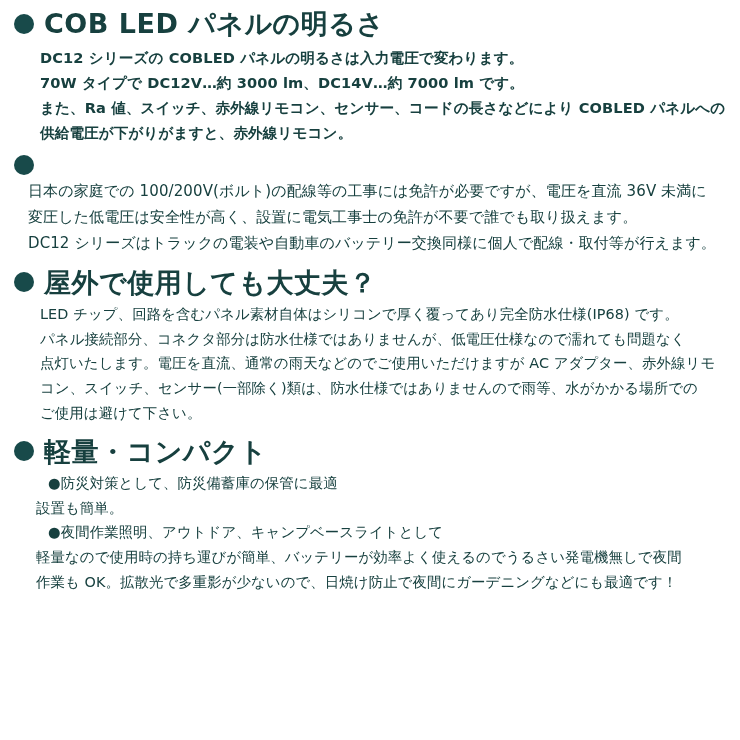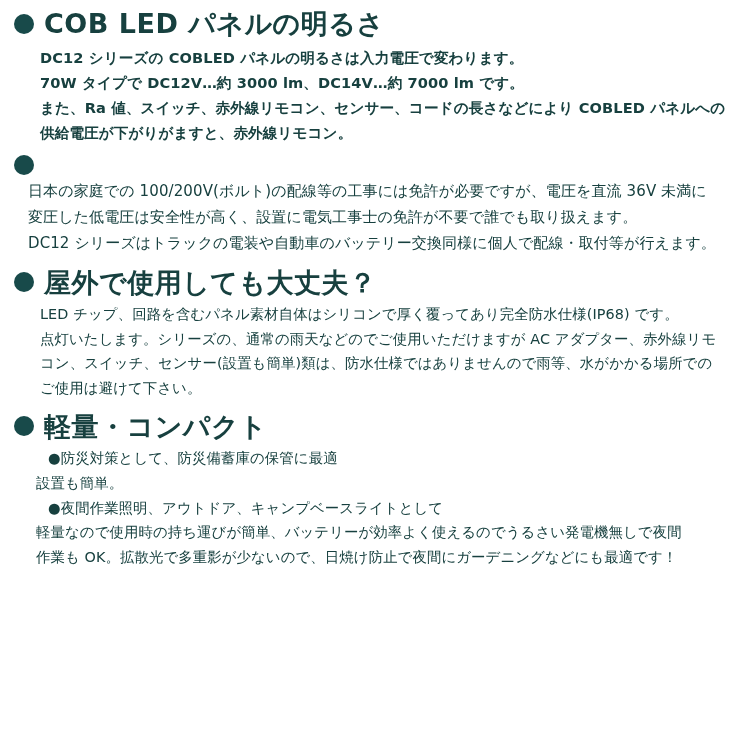--- a/index.html
+++ b/index.html
@@ -91,22 +91,23 @@
     <div class="body-line">変圧した低電圧は安全性が高く、設置に電気工事士の免許が不要で誰でも取り扱えます。</div>
     <div class="body-line">DC12 シリーズはトラックの電装や自動車のバッテリー交換同様に個人で配線・取付等が行えます。</div>
   </div>
 
   <div class="section s3">
     <div class="heading">
       <span class="bullet"></span>
       <span class="heading-text">屋外で使用しても大丈夫？</span>
     </div>
     <div class="body-line">LED チップ、回路を含むパネル素材自体はシリコンで厚く覆ってあり完全防水仕様(IP68) です。</div>
-    <div class="body-line">点灯いたします。シリーズの、通常の雨天などのでご使用いただけますが AC アダプター、赤外線リモ</div>
-    <div class="body-line">コン、スイッチ、センサー(設置も簡単)類は、防水仕様ではありませんので雨等、水がかかる場所での</div>
+    <div class="body-line">パネル接続部分、コネクタ部分は防水仕様ではありませんが、低電圧仕様なので濡れても問題なく</div>
+    <div class="body-line">点灯いたします。電圧を直流、通常の雨天などのでご使用いただけますが AC アダプター、赤外線リモ</div>
+    <div class="body-line">コン、スイッチ、センサー(一部除く)類は、防水仕様ではありませんので雨等、水がかかる場所での</div>
     <div class="body-line">ご使用は避けて下さい。</div>
   </div>
 
   <div class="section s4">
     <div class="heading">
       <span class="bullet"></span>
       <span class="heading-text">軽量・コンパクト</span>
     </div>
     <div class="body-line sub-line">●防災対策として、防災備蓄庫の保管に最適</div>
     <div class="body-line">設置も簡単。</div>

